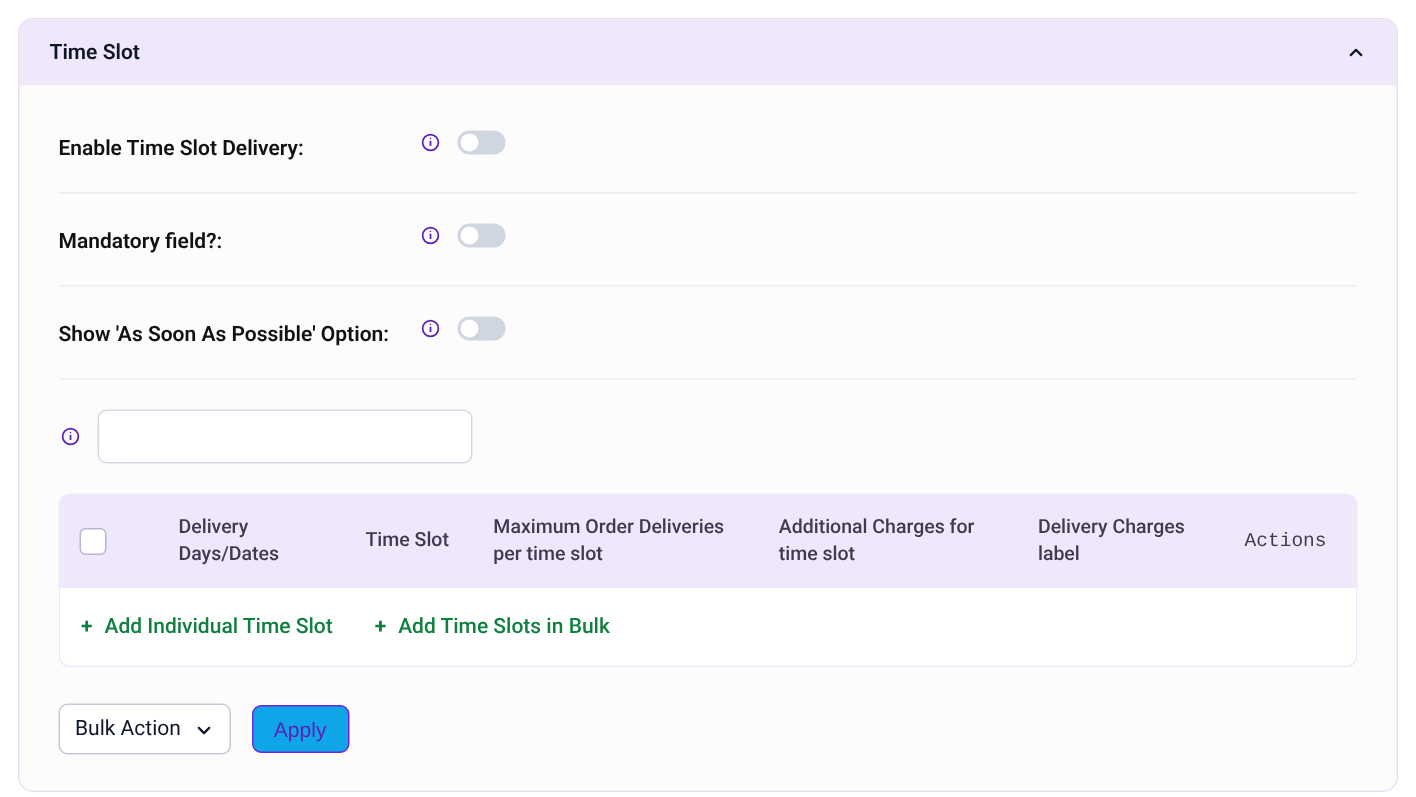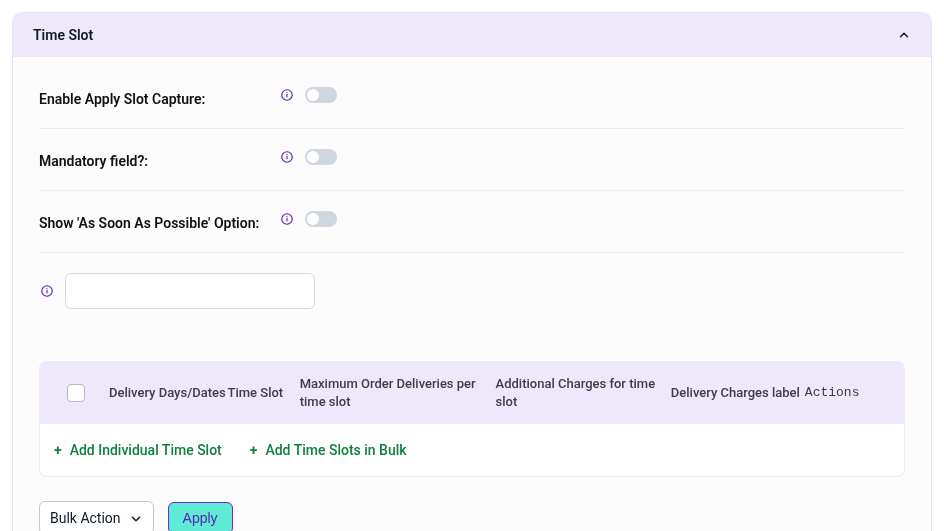--- a/index.html
+++ b/index.html
@@ -76,28 +76,28 @@
     height: 36px;
     border: 1px solid #d7d5e1;
     border-radius: 6px;
     background: #fff;
     padding: 6px 10px;
     font-size: 14px;
     outline: none;
   }
 
   .table-head {
-    margin-top: 34px;
+    margin-top: 2px;
     background: #eee8fa;
     border-radius: 8px 8px 0 0;
-    padding: 14px 28px;
+    padding: 14px 14px;
     display: grid;
     grid-template-columns: 42px 1.15fr 0.7fr 1.9fr 1.7fr 1.3fr 0.7fr;
     align-items: center;
-    gap: 0;
+    gap: 24px;
     color: #3f3a52;
     font-size: 13px;
   }
   .th { font-weight: 500; line-height: 1.35; }
   .th:last-child { text-align: left; font-family: Liberation Mono, monospace; }
   .checkbox {
     width: 18px; height: 18px;
     border: 1.5px solid #b9b5d0;
     border-radius: 4px;
     background: #fff;
@@ -140,21 +140,21 @@
     display: inline-flex;
     align-items: flex-end;
     gap: 8px;
     font-size: 14px;
     cursor: pointer;
   }
   .chevron { width: 14px; height: 14px; display:inline-block; }
   .btn {
     border: 1.5px solid #6d28d9;
     color: #5b21b6;
-    background: #5eead4;
+    background: #0ea5e9;
     border-radius: 6px;
     padding: 7px 14px;
     font-size: 14px;
     cursor: pointer;
   }
 </style>
 </head>
 <body>
 
 <div class="panel">
@@ -164,21 +164,21 @@
     <span class="chevron">
       <svg viewBox="0 0 24 24" fill="none" stroke="currentColor" stroke-width="2.5" stroke-linecap="round" stroke-linejoin="round">
           <polyline points="18 15 12 9 6 15"></polyline>
         </svg>
     </span>
   </div>
 
   <div class="panel-body">
 
     <div class="row">
-      <div class="label-col">Enable Apply Slot Capture:</div>
+      <div class="label-col">Enable Time Slot Delivery:</div>
       <div class="ctrl-col">
         <span class="info-icon">
           <svg viewBox="0 0 24 24" fill="none" stroke="currentColor" stroke-width="2">
               <circle cx="12" cy="12" r="9"></circle>
               <line x1="12" y1="10" x2="12" y2="16"></line>
               <circle cx="12" cy="7.5" r="0.9" fill="currentColor" stroke="none"></circle>
             </svg>
         </span>
         <div class="toggle"></div>
       </div>

